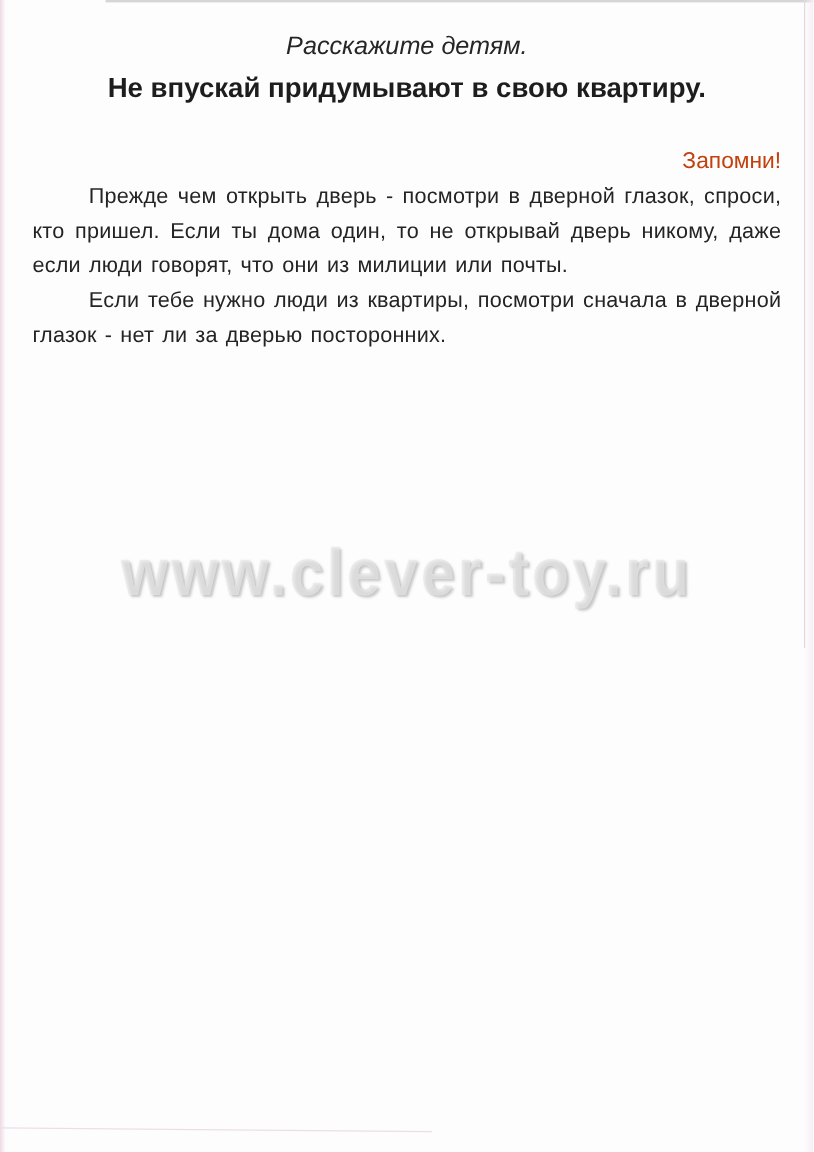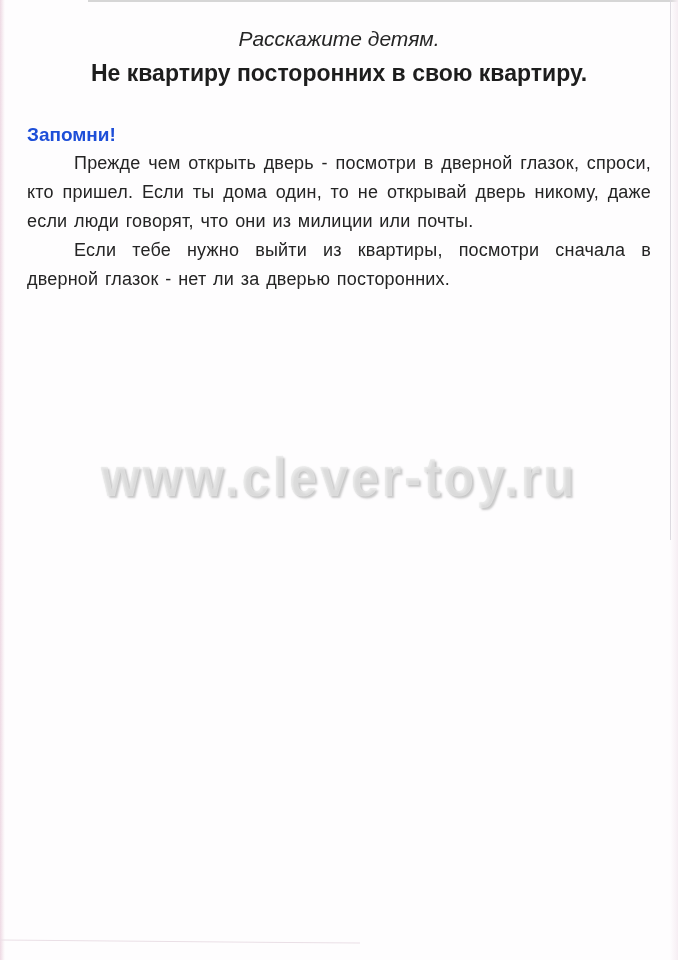--- a/index.html
+++ b/index.html
@@ -88,25 +88,25 @@
     text-indent: 47px;
     letter-spacing: 0.2px;
     word-spacing: 1.5px;
     color: #242424;
   }
   .intro-para {
     margin-top: 36px;
   }
   .section-heading {
     margin-top: 33px;
-    text-align: left;
-    font-weight: bold;
+    text-align: right;
+    font-weight: normal;
     font-size: 19px;
     line-height: 29px;
-    color: #1d4ed8;
+    color: #c2410c;
   }
   .watermark {
     position: absolute;
     top: 448px;
     left: 30px;
     right: 30px;
     text-align: center;
     font-weight: bold;
     font-size: 50px;
     letter-spacing: 3px;
@@ -128,28 +128,28 @@
   <div class="scan-top-line"></div>
   <div class="edge-left"></div>
   <div class="edge-right"></div>
   <div class="scan-right-line"></div>
   <div class="scan-bottom-line"></div>
 
   <div class="doc">
 
     <div class="series-title">Расскажите детям.</div>
 
-    <div class="main-title">Не квартиру посторонних в свою квартиру.</div>
+    <div class="main-title">Не впускай придумывают в свою квартиру.</div>
 
 
     <div class="section-heading">Запомни!</div>
 
     <p class="body-text">Прежде чем открыть дверь - посмотри в дверной глазок, спроси, кто пришел. Если ты дома один, то не открывай дверь никому, даже если люди говорят, что они из милиции или почты.</p>
 
 
 
-    <p class="body-text">Если тебе нужно выйти из квартиры, посмотри сначала в дверной глазок - нет ли за дверью посторонних.</p>
+    <p class="body-text">Если тебе нужно люди из квартиры, посмотри сначала в дверной глазок - нет ли за дверью посторонних.</p>
 
   </div>
 
   <div class="watermark">www.clever-toy.ru</div>
 
 </div>
 
 </body></html>

